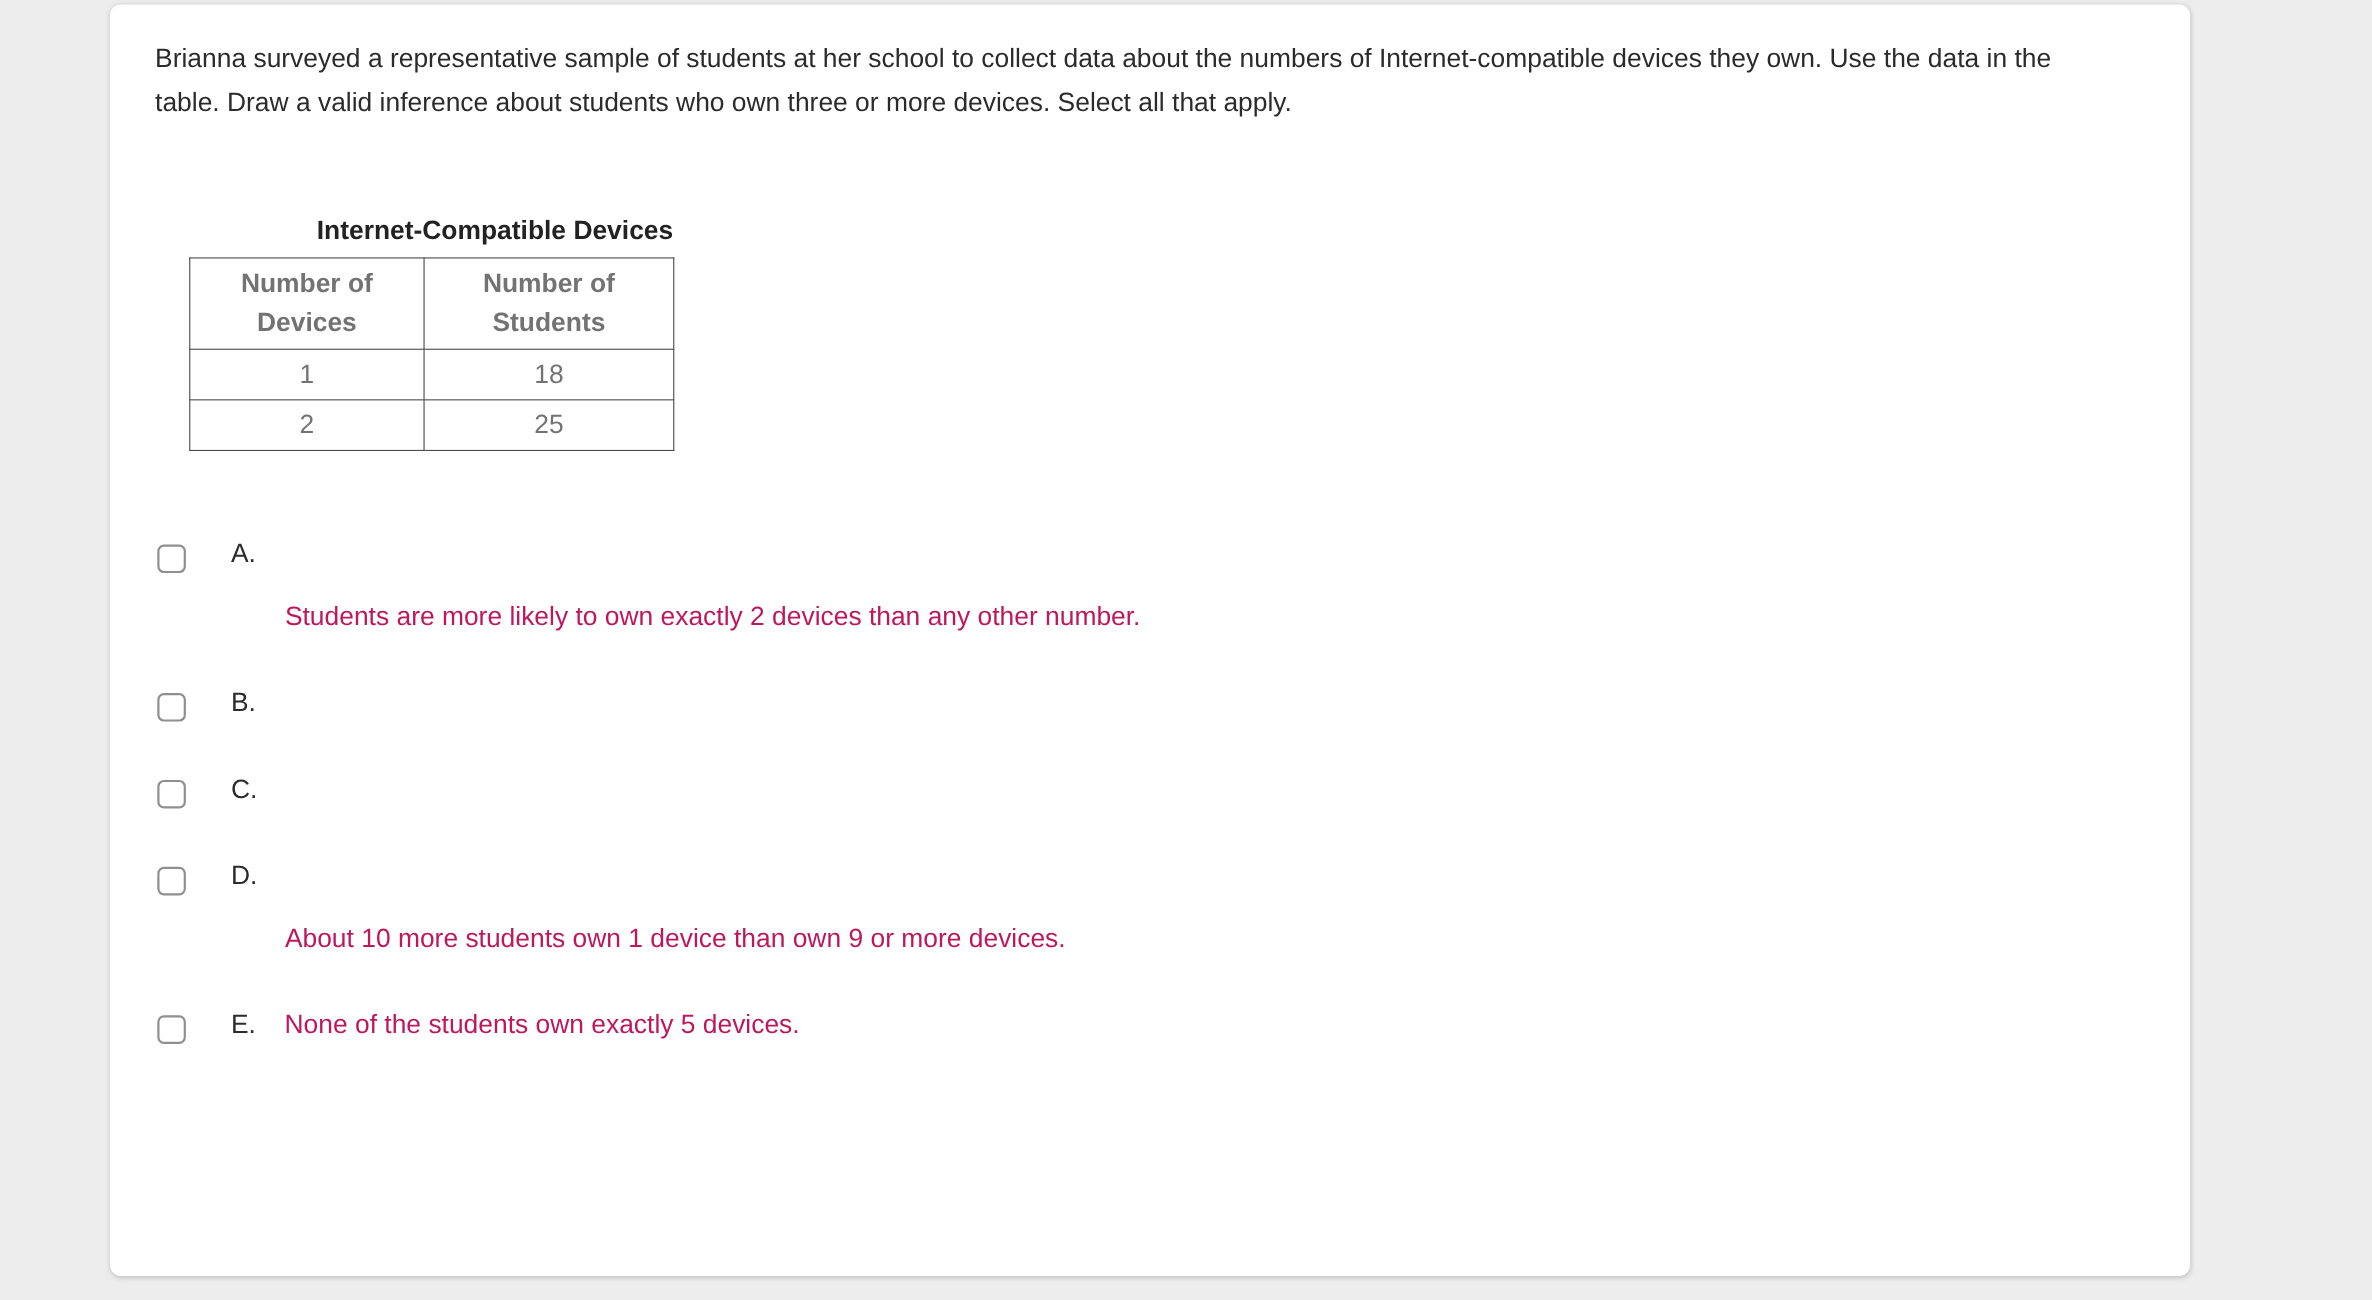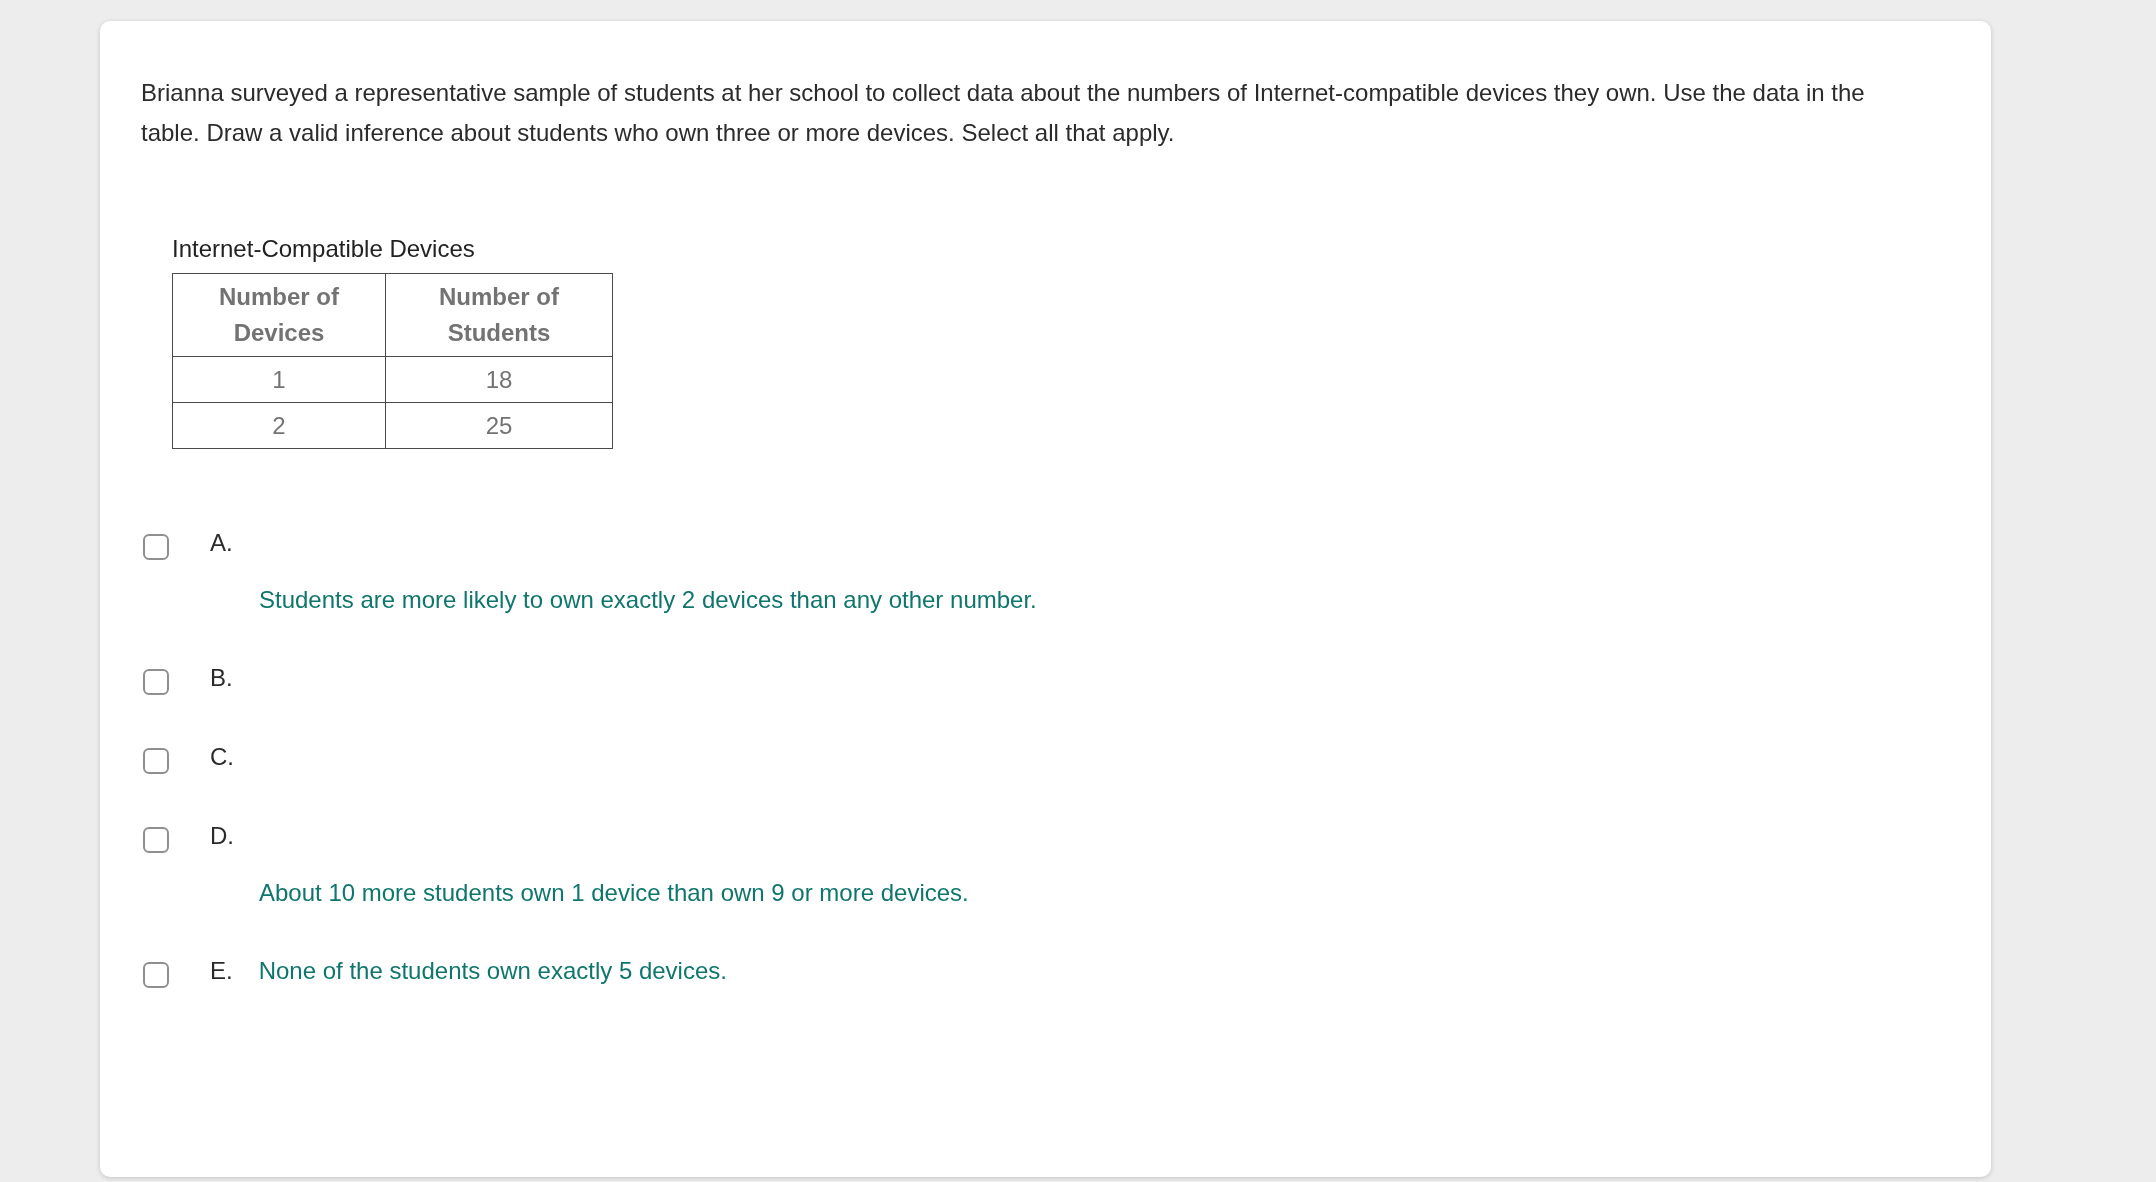--- a/index.html
+++ b/index.html
@@ -7,43 +7,43 @@
     width: 2156px;
     height: 1182px;
     background: #ededed;
     font-family: "Liberation Sans", "DejaVu Sans", sans-serif;
     color: #2e2e2e;
     overflow: hidden;
   }
   .card {
     position: absolute;
     left: 100px;
-    top: 21px;
+    top: 4px;
     width: 1891px;
     height: 1156px;
     background: #ffffff;
     border-radius: 10px;
     box-shadow: 0 1px 5px rgba(0,0,0,0.18);
-    padding: 52px 41px 0 41px;
+    padding: 30px 41px 0 41px;
   }
   .question {
     font-size: 24px;
     line-height: 40px;
     max-width: 1760px;
     color: #2b2b2b;
   }
   .table-block {
     margin-top: 82px;
     margin-left: 31px;
     width: 440px;
   }
   .table-title {
     font-size: 24px;
-    font-weight: normal;
-    text-align: left;
+    font-weight: bold;
+    text-align: right;
     margin-bottom: 10px;
     color: #222;
   }
   table.devices-table {
     border-collapse: collapse;
     width: 440px;
     table-layout: fixed;
   }
   table.devices-table th, table.devices-table td {
     border: 1.5px solid #4a4a4a;
@@ -86,21 +86,21 @@
   .option-label {
     font-size: 24px;
     line-height: 32px;
     color: #2b2b2b;
   }
   .option-text {
     font-size: 24px;
     line-height: 32px;
     margin-top: 25px;
     margin-left: 49px;
-    color: #0f766e;
+    color: #be185d;
   }
   .option.inline .option-content {
     display: flex;
     align-items: baseline;
   }
   .option.inline .option-text {
     margin: 0 0 0 26px;
   }
 </style>
 </head>

